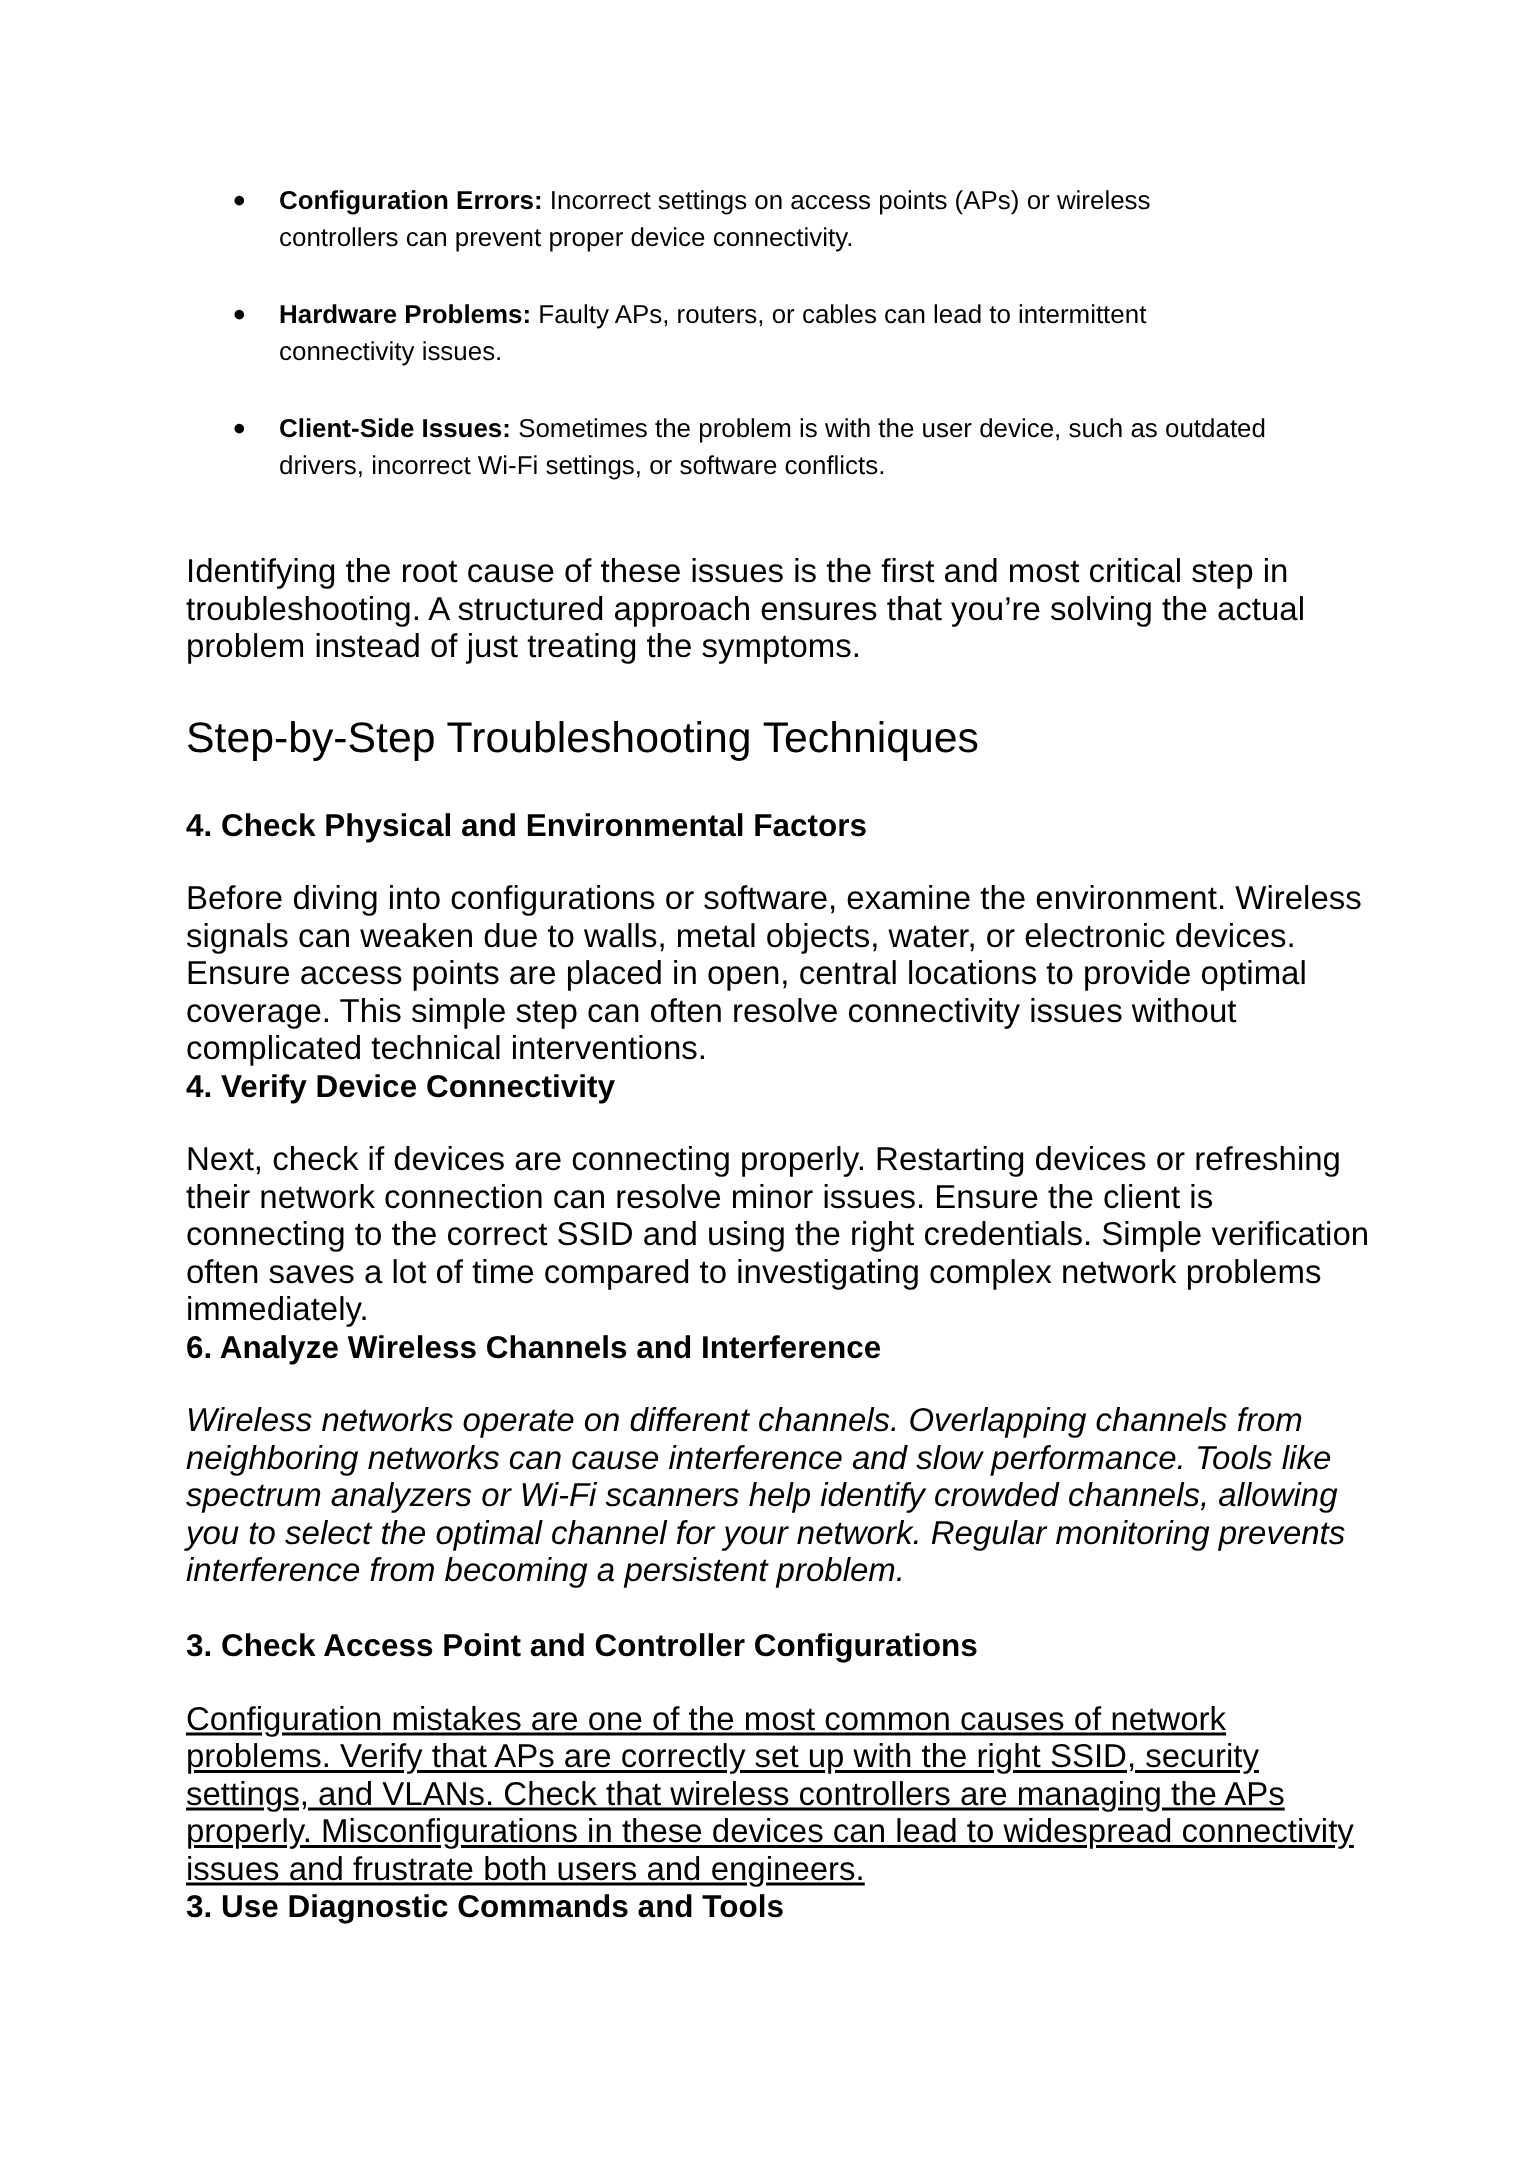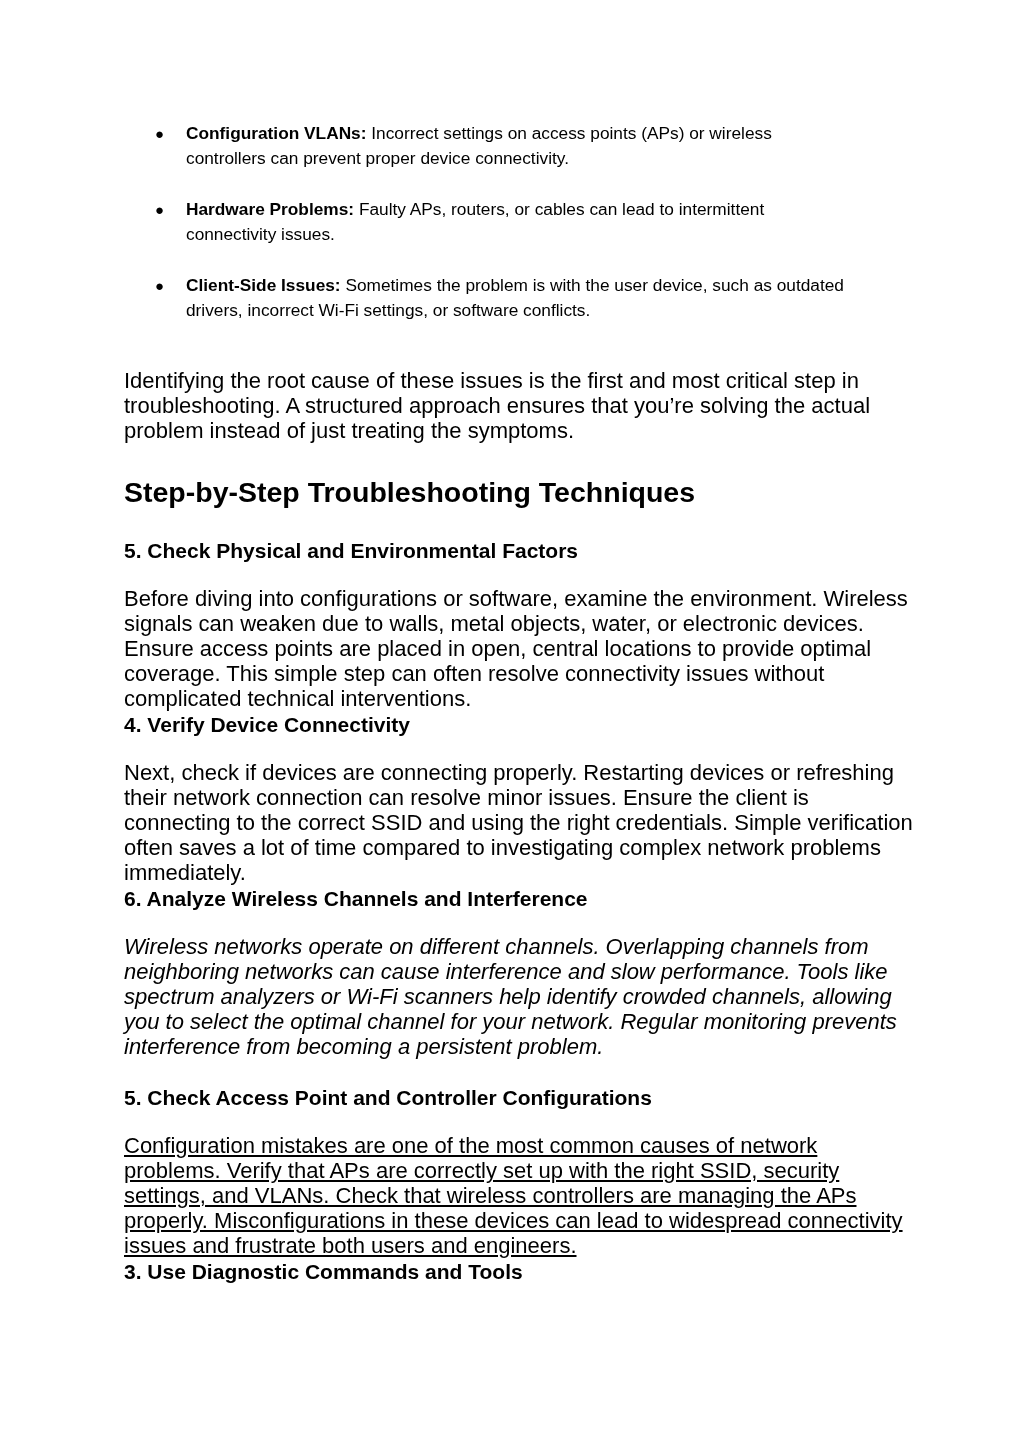--- a/index.html
+++ b/index.html
@@ -51,64 +51,64 @@
     left: 0;
     width: 790px;
     font-size: 22px;
     line-height: 25px;
     margin: 0;
   }
   .h1 {
     position: absolute;
     left: 0;
     font-size: 28.5px;
-    font-weight: bold;
+    font-weight: normal;
     margin: 0;
     line-height: 36px;
   }
   .h2 {
     position: absolute;
     left: 0;
     font-size: 21px;
     font-weight: bold;
     margin: 0;
     line-height: 28px;
   }
 </style>
 </head>
 <body>
 
 <div class="page">
 
   <ul class="bullets">
     <li class="bullet-item">
       <span class="bullet-dot">●</span>
-      <span class="bullet-term">Configuration VLANs:</span><span> Incorrect settings on access points (APs) or wireless controllers can prevent proper device connectivity.</span>
+      <span class="bullet-term">Configuration Errors:</span><span> Incorrect settings on access points (APs) or wireless controllers can prevent proper device connectivity.</span>
     </li>
     <li class="bullet-item">
       <span class="bullet-dot">●</span>
       <span class="bullet-term">Hardware Problems:</span><span> Faulty APs, routers, or cables can lead to intermittent connectivity issues.</span>
     </li>
     <li class="bullet-item">
       <span class="bullet-dot">●</span>
       <span class="bullet-term">Client-Side Issues:</span><span> Sometimes the problem is with the user device, such as outdated drivers, incorrect Wi-Fi settings, or software conflicts.</span>
     </li>
   </ul>
 
   <p class="para" style="top:368px;">Identifying the root cause of these issues is the first and most critical step in troubleshooting. A structured approach ensures that you’re solving the actual problem instead of just treating the symptoms.</p>
 
   <h1 class="h1" style="top:474px;">Step-by-Step Troubleshooting Techniques</h1>
 
-  <h2 class="h2" style="top:537px;">5. Check Physical and Environmental Factors</h2>
+  <h2 class="h2" style="top:537px;">4. Check Physical and Environmental Factors</h2>
   <p class="para" style="top:586px;">Before diving into configurations or software, examine the environment. Wireless signals can weaken due to walls, metal objects, water, or electronic devices. Ensure access points are placed in open, central locations to provide optimal coverage. This simple step can often resolve connectivity issues without complicated technical interventions.</p>
 
   <h2 class="h2" style="top:711px;">4. Verify Device Connectivity</h2>
   <p class="para" style="top:760px;">Next, check if devices are connecting properly. Restarting devices or refreshing their network connection can resolve minor issues. Ensure the client is connecting to the correct SSID and using the right credentials. Simple verification often saves a lot of time compared to investigating complex network problems immediately.</p>
 
   <h2 class="h2" style="top:885px;">6. Analyze Wireless Channels and Interference</h2>
   <p class="para" style="top:934px;font-style:italic;">Wireless networks operate on different channels. Overlapping channels from neighboring networks can cause interference and slow performance. Tools like spectrum analyzers or Wi-Fi scanners help identify crowded channels, allowing you to select the optimal channel for your network. Regular monitoring prevents interference from becoming a persistent problem.</p>
 
-  <h2 class="h2" style="top:1084px;">5. Check Access Point and Controller Configurations</h2>
+  <h2 class="h2" style="top:1084px;">3. Check Access Point and Controller Configurations</h2>
   <p class="para" style="top:1133px;text-decoration:underline;">Configuration mistakes are one of the most common causes of network problems. Verify that APs are correctly set up with the right SSID, security settings, and VLANs. Check that wireless controllers are managing the APs properly. Misconfigurations in these devices can lead to widespread connectivity issues and frustrate both users and engineers.</p>
 
   <h2 class="h2" style="top:1258px;">3. Use Diagnostic Commands and Tools</h2>
 
 </div>
 
 </body></html>

